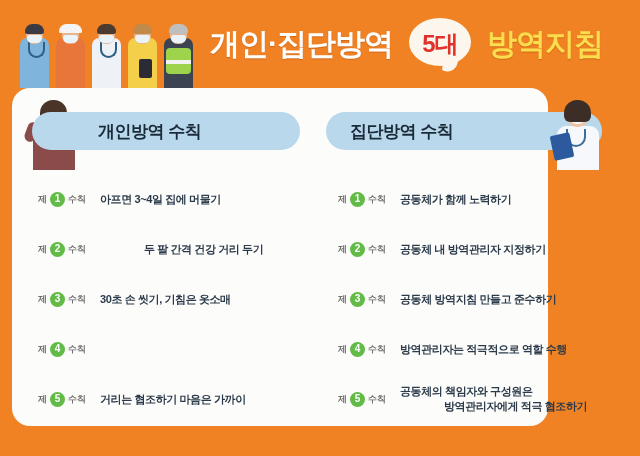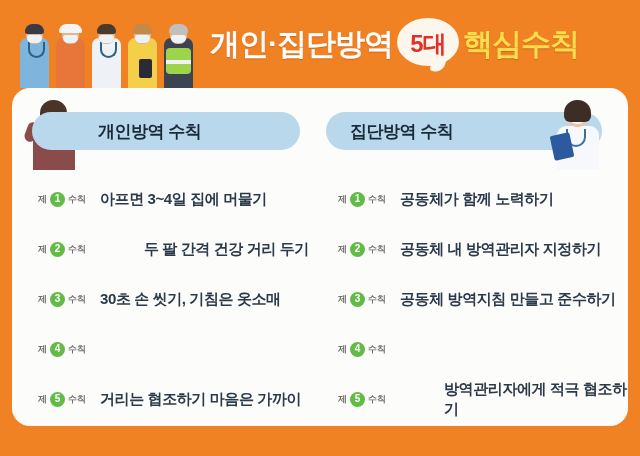--- a/index.html
+++ b/index.html
@@ -118,21 +118,21 @@
     height: 4px;
     background: #f2f2f2;
   }
 
   #title-wrap {
     position: absolute;
     left: 210px; top: 0;
     width: 430px; height: 88px;
     display: flex;
     align-items: center;
-    gap: 0;
+    gap: 12px;
     white-space: nowrap;
   }
   .t-white {
     font-size: 30px;
     font-weight: bold;
     color: #ffffff;
     letter-spacing: -1px;
     text-shadow: 0 1px 1px rgba(150,60,0,.35);
   }
   .t-yellow {
@@ -172,21 +172,21 @@
     font-weight: bold;
     color: #E0312B;
     letter-spacing: -1px;
   }
 
   
   #card {
     position: absolute;
     left: 12px;
     top: 88px;
-    width: 616px;
+    width: 536px;
     height: 338px;
     background: #FCFCFA;
     border-radius: 18px;
   }
   .column {
     position: absolute;
     top: 0;
     width: 308px;
     height: 338px;
   }
@@ -307,21 +307,21 @@
     background: #62BB46;
     color: #ffffff;
     font-size: 10px;
     font-weight: bold;
     display: flex;
     align-items: center;
     justify-content: center;
     line-height: 1;
   }
   .rule-text {
-    font-size: 15px;
+    font-size: 11px;
     font-weight: bold;
     color: #2B3A4A;
     letter-spacing: -0.4px;
     line-height: 1.35;
   }
   .rule-text .l2 { display: block; margin-left: 44px; }
 
   
   #logo {
     position: absolute;
@@ -394,21 +394,21 @@
       </div>
     </div>
 
     <div id="title-wrap">
       <span class="t-white">개인·집단방역</span>
       <span id="badge">
         <span id="badge-bubble"></span>
         <span id="badge-tail"></span>
         <span id="badge-text">5대</span>
       </span>
-      <span class="t-yellow">핵심수칙</span>
+      <span class="t-yellow">방역지침</span>
     </div>
   </div>
 
   <div id="card">
 
     <div class="column" id="col-left">
       <div class="col-head">
         <div class="card-figure" id="fig-woman">
           <div class="f-body" style="background:#8C4B4B"></div>
           <div class="f-arm" style="background:#8C4B4B; left:0px; top:26px; transform:rotate(20deg)"></div>
@@ -515,28 +515,32 @@
           <span class="rule-text">
             <span>공동체 방역지침 만들고 준수하기</span>
           </span>
         </div>
         <div class="rule">
           <span class="rule-marker">
             <span class="mk-pre">제</span>
             <span class="mk-num">4</span>
             <span class="mk-post">수칙</span>
           </span>
+          <span class="rule-text">
+            <span>방역관리자는 적극적으로 역할 수행</span>
+          </span>
         </div>
         <div class="rule">
           <span class="rule-marker">
             <span class="mk-pre">제</span>
             <span class="mk-num">5</span>
             <span class="mk-post">수칙</span>
           </span>
           <span class="rule-text">
+            <span>공동체의 책임자와 구성원은</span>
             <span class="l2">방역관리자에게 적극 협조하기</span>
           </span>
         </div>
       </div>
     </div>
 
 
   </div>
 </div>
 

